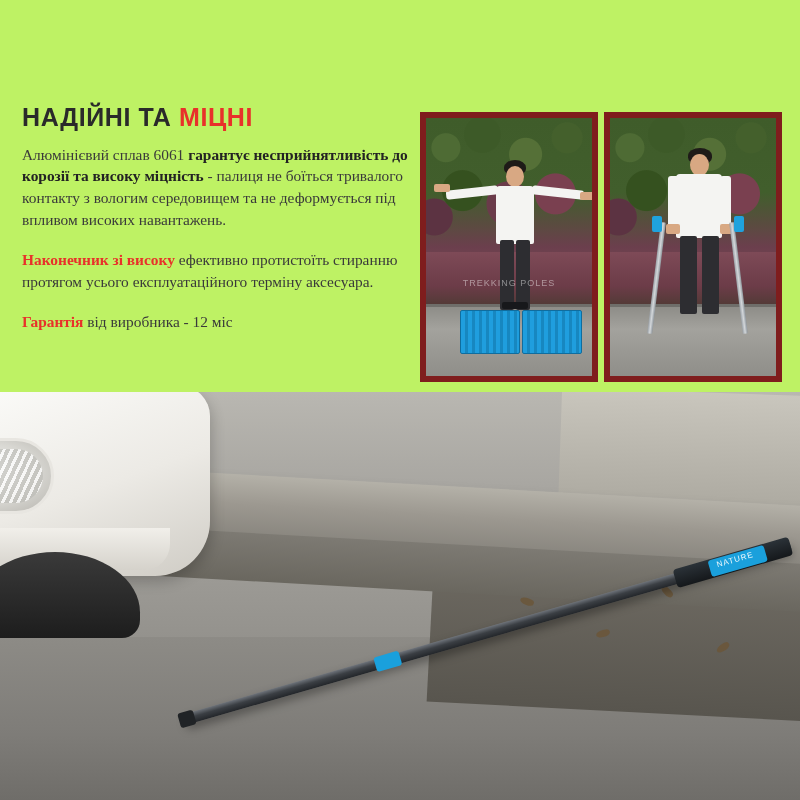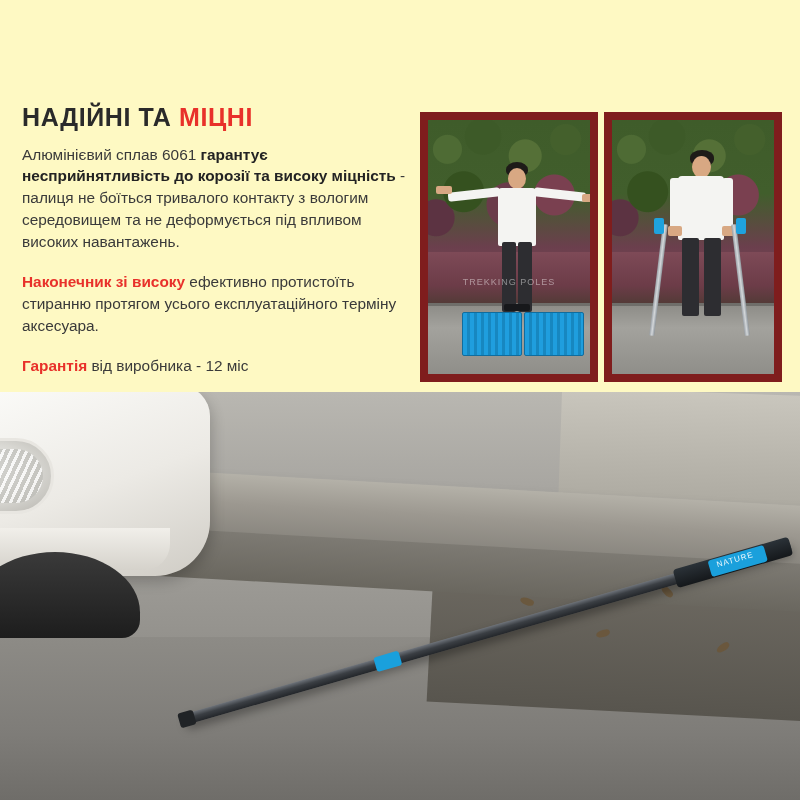--- a/index.html
+++ b/index.html
@@ -4,21 +4,21 @@
 <style>
   html, body {
     margin: 0;
     padding: 0;
     background: #ffffff;
   }
   .page {
     position: relative;
     width: 800px;
     height: 800px;
-    background: #fef9c3;
+    background: #bef264;
     overflow: hidden;
     font-family: "Liberation Sans", sans-serif;
   }
 
   
   .text-col {
     position: absolute;
     left: 22px;
     top: 104px;
     width: 390px;
@@ -32,38 +32,39 @@
     line-height: 1.1;
   }
   .headline .accent {
     color: #e8312a;
   }
   .para {
     font-size: 15.4px;
     line-height: 1.42;
     color: #3a3a3a;
     margin: 0 0 18px 0;
+    font-family: Liberation Serif, serif;
   }
   .para b {
     font-weight: bold;
     color: #232323;
   }
   .para .red {
     color: #e8312a;
     font-weight: bold;
   }
   .para.last {
     margin-bottom: 16px;
   }
 
   
   .tile {
     position: absolute;
     overflow: hidden;
-    border: 8px solid #7f1d1d;
+    border: 6px solid #7f1d1d;
     box-sizing: border-box;
     background: #6d7a5a;
   }
   #tile-a { left: 420px; top: 112px; width: 178px; height: 270px; }
   #tile-b { left: 604px; top: 112px; width: 178px; height: 270px; }
 
   .photo-inner {
     position: absolute;
     inset: 0;
   }

